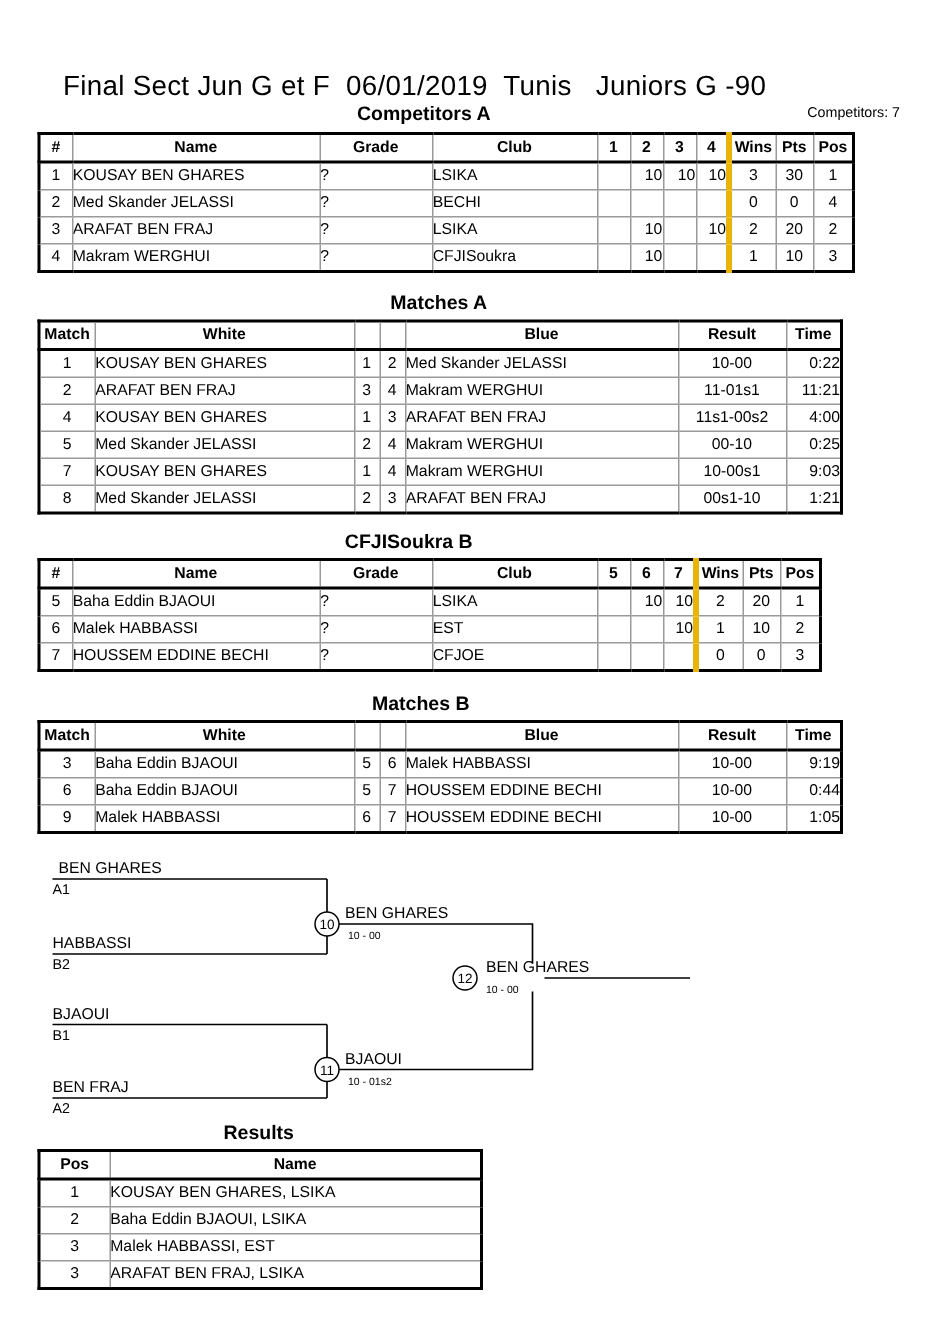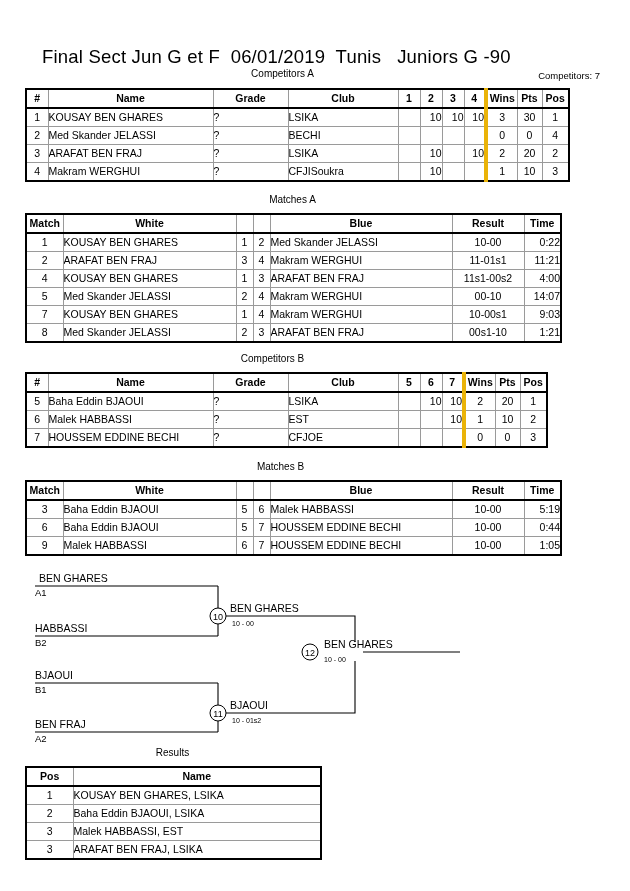--- a/index.html
+++ b/index.html
@@ -30,22 +30,22 @@
     position: absolute;
     right: 30px;
     top: 70px;
     font-size: 9.5px;
     white-space: pre;
   }
 
   
   .section-caption {
     position: absolute;
-    font-size: 10px;
-    font-weight: normal;
+    font-size: 13px;
+    font-weight: bold;
     text-align: center;
     white-space: pre;
   }
 
   
   .grid {
     position: absolute;
     border-collapse: collapse;
     table-layout: fixed;
     font-size: 10.5px;
@@ -264,21 +264,21 @@
       <td class="c">11s1-00s2</td>
       <td class="r edge-r">4:00</td>
     </tr>
     <tr>
       <td class="c edge-l">5</td>
       <td class="l">Med Skander JELASSI</td>
       <td class="c">2</td>
       <td class="c">4</td>
       <td class="l">Makram WERGHUI</td>
       <td class="c">00-10</td>
-      <td class="r edge-r">14:07</td>
+      <td class="r edge-r">0:25</td>
     </tr>
     <tr>
       <td class="c edge-l">7</td>
       <td class="l">KOUSAY BEN GHARES</td>
       <td class="c">1</td>
       <td class="c">4</td>
       <td class="l">Makram WERGHUI</td>
       <td class="c">10-00s1</td>
       <td class="r edge-r">9:03</td>
     </tr>
@@ -287,21 +287,21 @@
       <td class="l">Med Skander JELASSI</td>
       <td class="c">2</td>
       <td class="c">3</td>
       <td class="l">ARAFAT BEN FRAJ</td>
       <td class="c">00s1-10</td>
       <td class="r edge-r">1:21</td>
     </tr>
   </tbody>
 </table>
 
-<div class="section-caption" style="left:25px; top:353px; width:495px;">Competitors B</div>
+<div class="section-caption" style="left:25px; top:353px; width:495px;">CFJISoukra B</div>
 
 <table class="grid" id="table-pool-b" style="left:25px; top:372px; width:495px;">
   <colgroup>
     <col style="width:22px">
       <col style="width:165px">
       <col style="width:75px">
       <col style="width:110px">
     <col style="width:22px">
       <col style="width:22px">
       <col style="width:22px">
@@ -387,21 +387,21 @@
     </tr>
   </thead>
   <tbody>
     <tr>
       <td class="c edge-l">3</td>
       <td class="l">Baha Eddin BJAOUI</td>
       <td class="c">5</td>
       <td class="c">6</td>
       <td class="l">Malek HABBASSI</td>
       <td class="c">10-00</td>
-      <td class="r edge-r">5:19</td>
+      <td class="r edge-r">9:19</td>
     </tr>
     <tr>
       <td class="c edge-l">6</td>
       <td class="l">Baha Eddin BJAOUI</td>
       <td class="c">5</td>
       <td class="c">7</td>
       <td class="l">HOUSSEM EDDINE BECHI</td>
       <td class="c">10-00</td>
       <td class="r edge-r">0:44</td>
     </tr>

